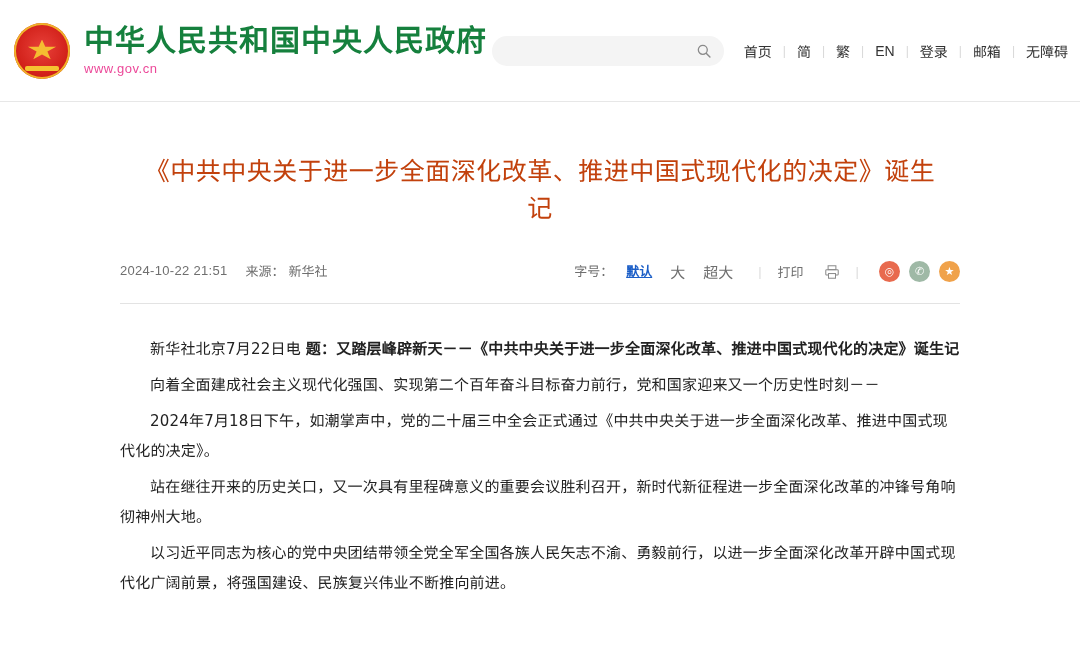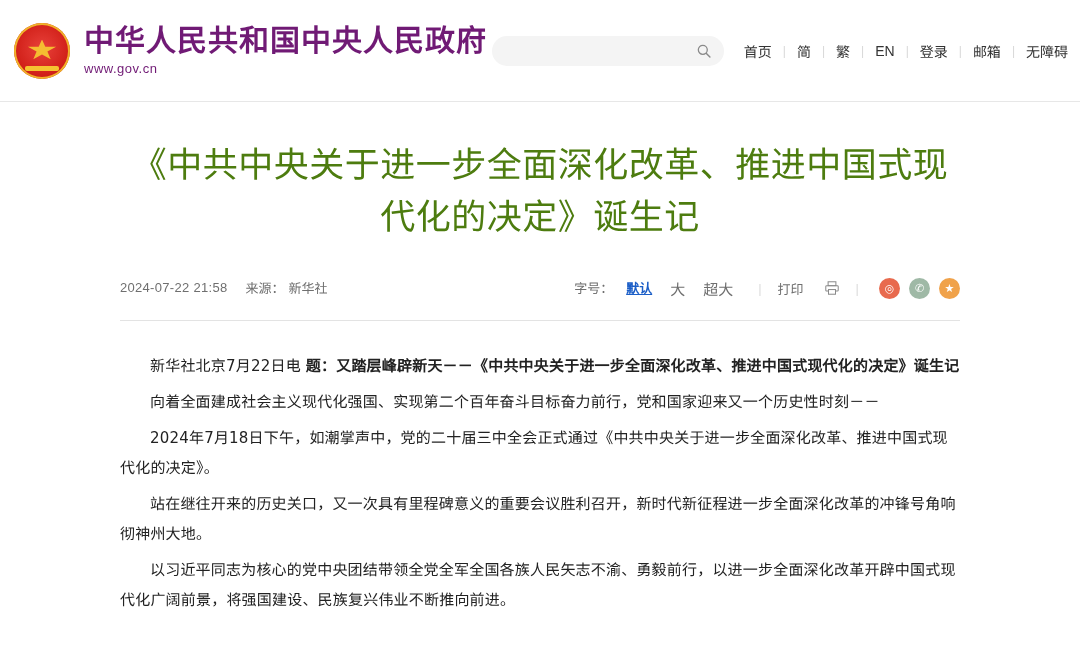--- a/index.html
+++ b/index.html
@@ -47,29 +47,29 @@
     content: "";
     position: absolute;
     left: 50%; bottom: 8px;
     transform: translateX(-50%);
     width: 34px; height: 5px;
     background: #f5c431;
     border-radius: 2px;
   }
   .brand-text { margin-left: 14px; }
   .brand-title {
-    color: #701a75;
+    color: #15803d;
     font-size: 30px;
     font-weight: 700;
     letter-spacing: 1px;
     line-height: 1.05;
     font-family: "DejaVu Sans", "Liberation Sans", sans-serif;
   }
   .brand-sub {
-    color: #701a75;
+    color: #ec4899;
     font-size: 13px;
     margin-top: 5px;
     letter-spacing: .5px;
   }
 
   .header-right {
     margin-left: auto;
     display: flex;
     align-items: center;
     margin-right: 10px;
@@ -118,26 +118,26 @@
   }
 
   
   .article {
     width: 840px;
     margin: 0 auto;
     padding-top: 38px;
   }
   .article-title {
     font-family: "DejaVu Serif", "Liberation Serif", serif;
-    font-size: 35px;
+    font-size: 25px;
     line-height: 1.48;
-    color: #4d7c0f;
+    color: #c2410c;
     text-align: center;
     font-weight: 400;
-    margin: 0;
+    margin: 13px;
     letter-spacing: .5px;
   }
 
   .meta-bar {
     margin-top: 34px;
     height: 43px;
     border-bottom: 1px solid #e3e3e3;
     display: flex;
     align-items: flex-start;
     font-size: 13px;
@@ -229,21 +229,21 @@
 
   </div>
 </div>
 
 <div class="article">
 
   <h1 class="article-title">《中共中央关于进一步全面深化改革、推进中国式现代化的决定》诞生记</h1>
 
   <div class="meta-bar">
     <div class="meta-left">
-      <span class="date">2024-07-22 21:58</span>
+      <span class="date">2024-10-22 21:51</span>
       <span class="source">来源：</span>
       <span style="margin-left:4px;">新华社</span>
     </div>
 
     <div class="meta-right">
       <div class="fontsize-group">
         <span class="fs-label">字号：</span>
         <span class="fs-opt active">默认</span>
         <span class="fs-opt fs-mid">大</span>
         <span class="fs-opt fs-big">超大</span>

